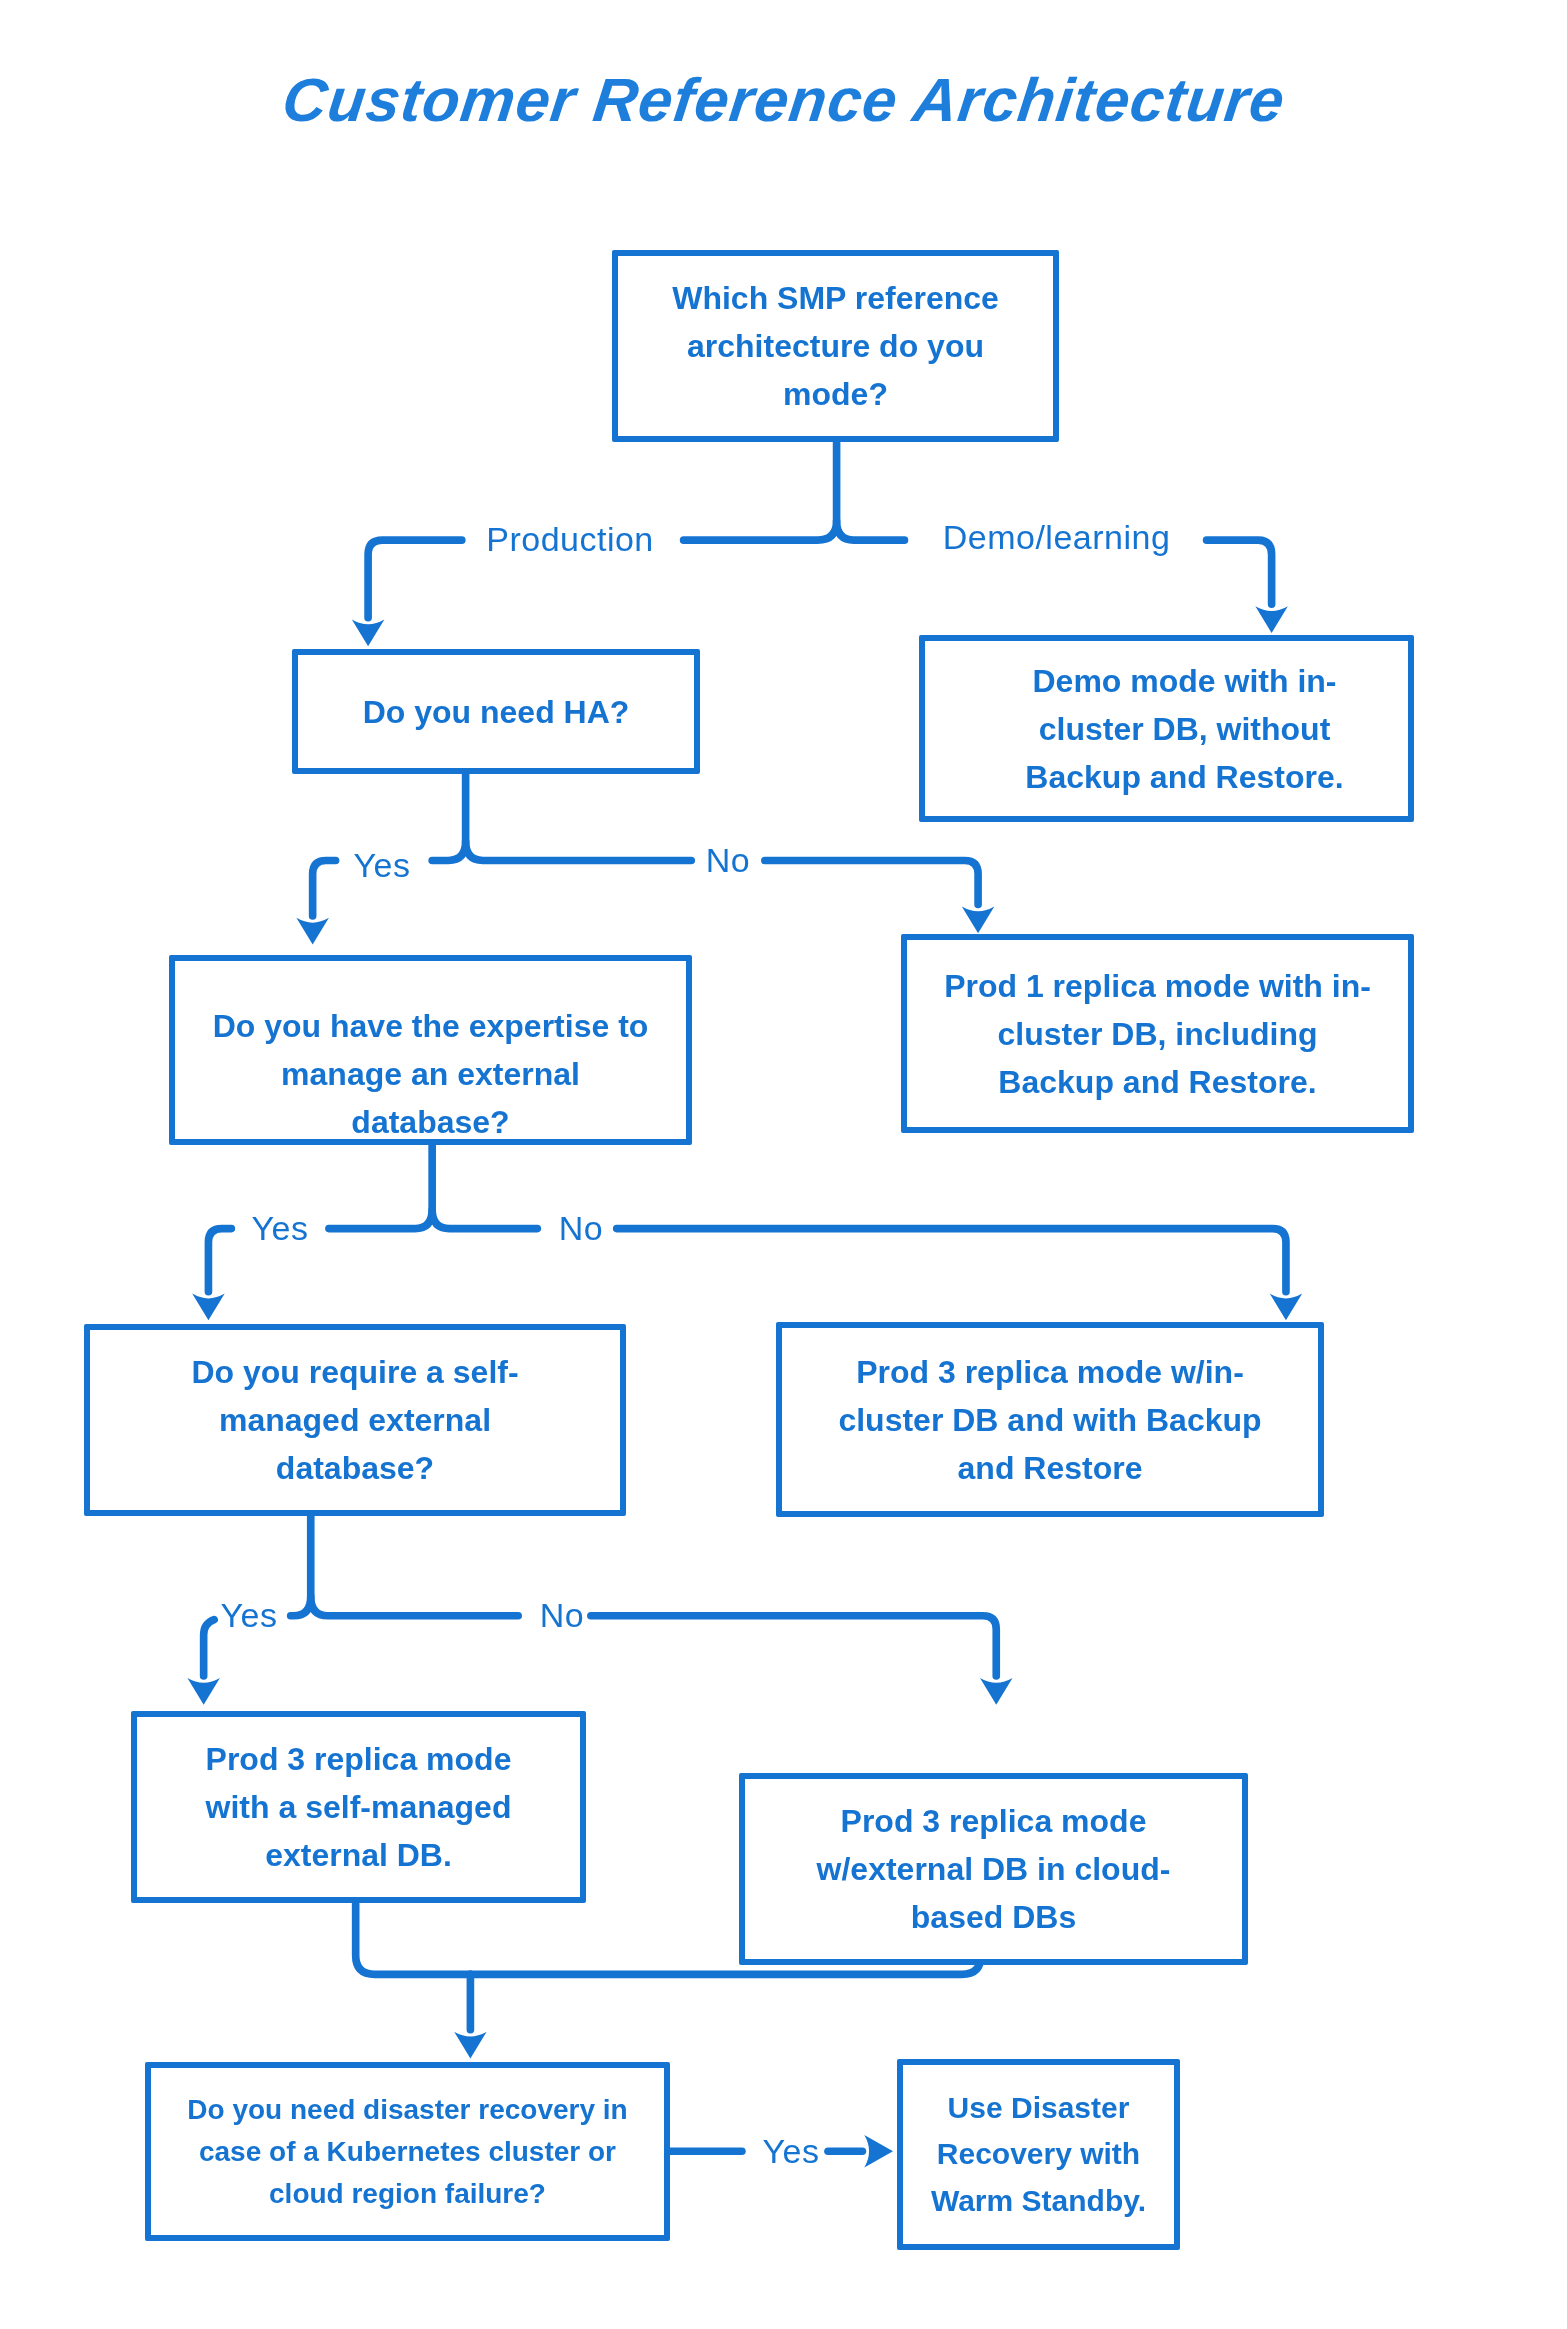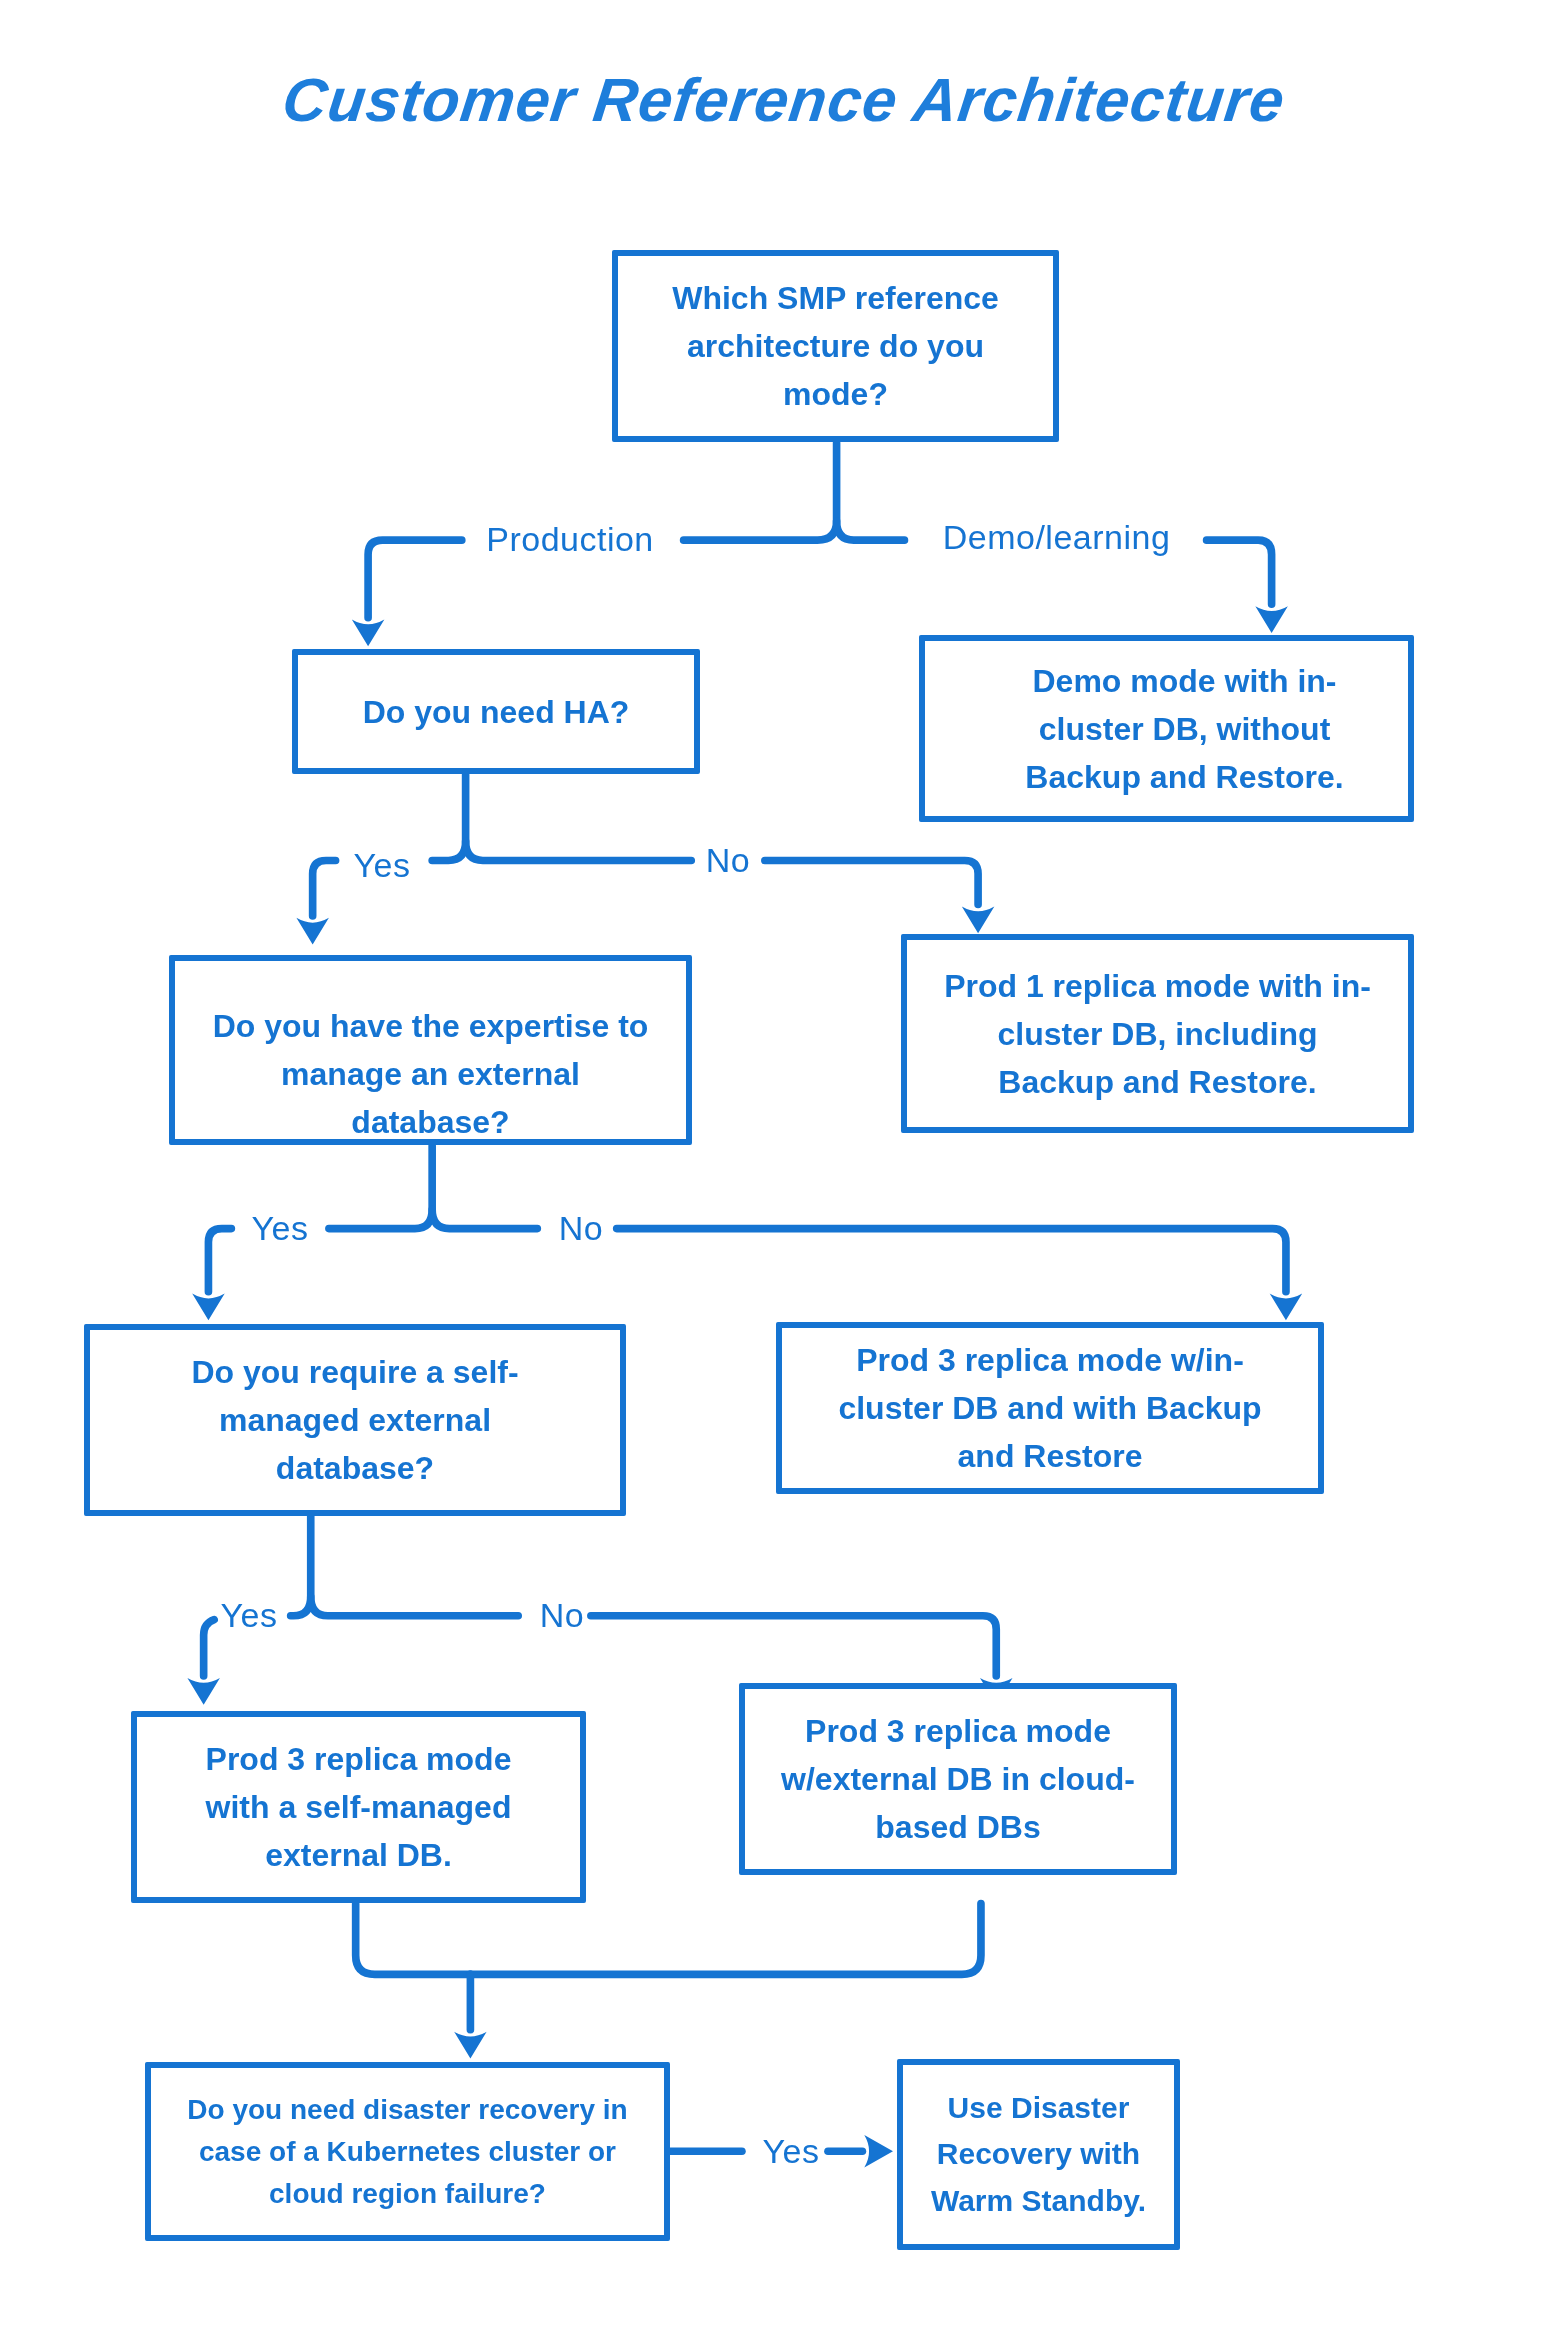--- a/index.html
+++ b/index.html
@@ -146,29 +146,29 @@
   </div>
 
   <div class="node" style="left:901px;top:934px;width:513px;height:199px;">
     <span class="node-text" style="max-width:428px;">Prod 1 replica mode with in-cluster DB, including Backup and Restore.</span>
   </div>
 
   <div class="node" style="left:84px;top:1324px;width:542px;height:192px;">
     <span class="node-text" style="max-width:390px;">Do you require a self-managed external database?</span>
   </div>
 
-  <div class="node" style="left:776px;top:1322px;width:548px;height:172px;">
+  <div class="node" style="left:776px;top:1322px;width:548px;height:195px;">
     <span class="node-text" style="max-width:442px;">Prod 3 replica mode w/in-cluster DB and with Backup and Restore</span>
   </div>
 
   <div class="node" style="left:131px;top:1711px;width:455px;height:192px;">
     <span class="node-text" style="max-width:342px;">Prod 3 replica mode with a self-managed external DB.</span>
   </div>
 
-  <div class="node" style="left:739px;top:1683px;width:438px;height:192px;justify-content:center;">
+  <div class="node" style="left:739px;top:1773px;width:509px;height:192px;justify-content:center;">
     <span class="node-text" style="max-width:406px;">Prod 3 replica mode w/external DB in cloud-based DBs</span>
   </div>
 
   <div class="node small" style="left:145px;top:2062px;width:525px;height:179px;">
     <span class="node-text" style="max-width:483px;">Do you need disaster recovery in case of a Kubernetes cluster or cloud region failure?</span>
   </div>
 
   <div class="node compact" style="left:897px;top:2059px;width:283px;height:191px;">
     <span class="node-text" style="max-width:229px;">Use Disaster Recovery with Warm Standby.</span>
   </div>

